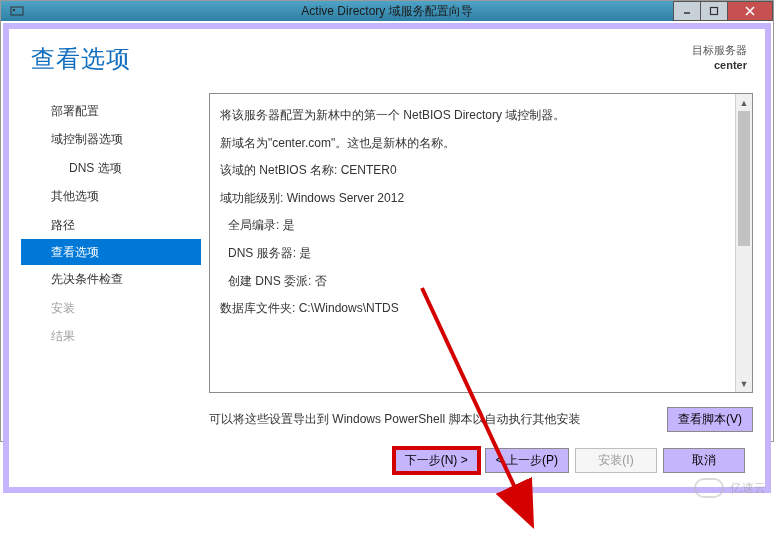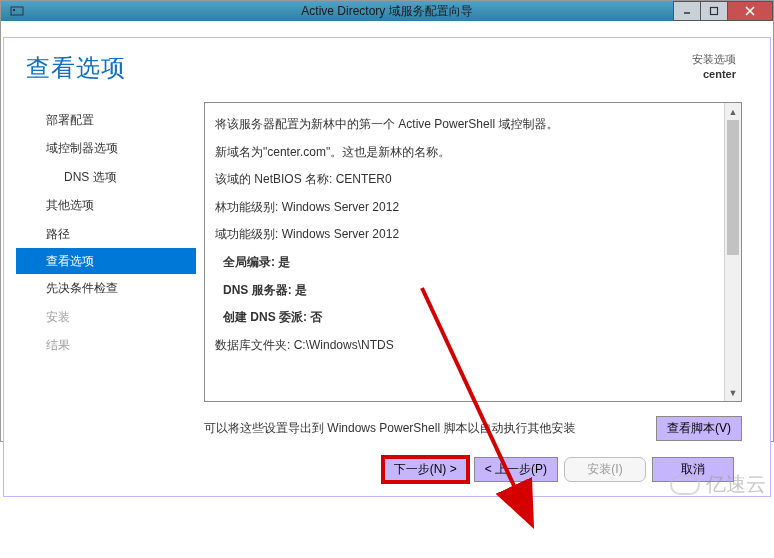--- a/index.html
+++ b/index.html
@@ -1,56 +1,56 @@
 <!DOCTYPE html>
 <html><head>
   <meta charset="utf-8">
   <style>
     * { margin: 0; padding: 0; box-sizing: border-box; }
     body { font-family: "Microsoft YaHei", "Segoe UI", Arial, sans-serif; background: #fff; font-size: 12px; color: #323232; width: 774px; height: 558px; overflow: hidden; position: relative; }
-    .window { width: 774px; height: 442px; display: flex; flex-direction: column; position: relative; border: 1px solid #999; gap: 14px; }
+    .window { width: 774px; height: 442px; display: flex; flex-direction: column; position: relative; border: 1px solid #999; }
     .titlebar { height: 30px; background: linear-gradient(#4fa3c7, #2e7fa3); display: flex; align-items: center; position: relative; color: #fff; }
     .titlebar-icon { width: 20px; height: 20px; margin-left: 6px; display: flex; align-items: center; justify-content: center; }
     .titlebar-title { position: absolute; left: 50%; transform: translateX(-50%); font-size: 12px; color: #1a1a1a; }
     .titlebar-buttons { position: absolute; right: 0; top: 0; display: flex; height: 20px; }
     .tbtn { width: 28px; height: 20px; border: 1px solid #555; display: flex; align-items: center; justify-content: center; font-size: 11px; margin-left: -1px; }
     .tbtn.min { background: #c8d0d8; }
     .tbtn.max { background: #c8d0d8; }
     .tbtn.close { background: #c75050; color: #fff; width: 46px; }
-    .inner { flex: 1; display: flex; flex-direction: column; background: #fff; padding: 14px 28px 10px 12px; border: 1px solid #c4b5fd; margin: 2px; }
+    .inner { flex: 1; display: flex; flex-direction: column; background: #fff; padding: 14px 12px 10px 12px; border: 6px solid #c4b5fd; margin: 2px; }
     .header-row { display: flex; justify-content: space-between; align-items: flex-start; margin-bottom: 18px; padding-left: 10px; padding-right: 6px; }
     .page-title { font-size: 24px; color: #106ebe; font-weight: 300; letter-spacing: 1px; }
     .target-server { text-align: right; font-size: 11px; color: #555; line-height: 1.4; }
     .target-server .lbl { display: block; }
     .target-server .val { display: block; font-weight: bold; color: #333; text-align: right; }
     .body { flex: 1; display: flex; gap: 0; }
     .sidebar { width: 180px; padding-top: 4px; }
     .nav-item { padding: 4px 0 4px 30px; font-size: 12px; color: #333; cursor: pointer; line-height: 1.7; }
     .nav-item.indent { padding-left: 48px; }
     .nav-item.selected { background: #0078d7; color: #fff; padding-top: 3px; padding-bottom: 3px; }
     .nav-item.disabled { color: #a0a0a0; cursor: default; }
     .content { flex: 1; display: flex; flex-direction: column; padding-left: 8px; }
     .content-top { font-size: 12px; color: #333; margin-bottom: 6px; }
     .scroll-box { border: 1px solid #8c8c8c; height: 300px; position: relative; overflow: hidden; background: #fff; }
     .scroll-content { padding: 8px 10px; font-size: 12px; color: #333; line-height: 2.3; }
-    .scroll-indent { padding-left: 8px; font-weight: bold; }
+    .scroll-indent { padding-left: 8px; }
     .scrollbar { position: absolute; right: 0; top: 0; bottom: 0; width: 17px; background: #f0f0f0; border-left: 1px solid #d0d0d0; display: flex; flex-direction: column; }
     .sb-btn { height: 17px; background: #f0f0f0; display: flex; align-items: center; justify-content: center; font-size: 9px; color: #606060; }
     .sb-track { flex: 1; position: relative; }
     .sb-thumb { position: absolute; left: 2px; right: 2px; top: 0; height: 135px; background: #c2c2c2; }
     .below-box { margin-top: 14px; font-size: 12px; display: flex; align-items: center; justify-content: space-between; }
     .below-text { color: #333; }
     .link-row { margin-top: 10px; font-size: 12px; }
     .link { color: #0066cc; cursor: pointer; margin-right: 12px; }
     .footer { display: flex; justify-content: flex-end; gap: 6px; margin-top: 10px; padding: 6px 8px 4px 0; }
     .btn { border: 1px solid #8a8a8a; background: #c4b5fd; padding: 3px 10px; font-size: 12px; min-width: 82px; text-align: center; cursor: pointer; }
-    .btn.disabled { color: #9a9a9a; cursor: default; border-color: #bfbfbf; background: #f6f6f6; border-radius: 7px; }
+    .btn.disabled { color: #9a9a9a; cursor: default; border-color: #bfbfbf; background: #f6f6f6; }
     .btn.highlighted { outline: 4px solid #d40000; outline-offset: -2px; }
     .arrow-annot { position: absolute; pointer-events: none; z-index: 50; }
-    .watermark { position: absolute; right: 8px; bottom: 60px; display: flex; align-items: center; gap: 6px; opacity: 0.55; font-size: 20px; color: #999; z-index: 60; }
+    .watermark { position: absolute; right: 8px; bottom: 60px; display: flex; align-items: center; gap: 6px; opacity: 0.55; font-size: 12px; color: #999; z-index: 60; }
     .watermark .cloud { width: 30px; height: 20px; border: 2px solid #bbb; border-radius: 12px; position: relative; }
   </style>
 </head>
 <body>
 
 <div class="window">
   <div class="titlebar">
     <div class="titlebar-icon">
       <svg width="14" height="14" viewBox="0 0 14 14">
           <rect x="1" y="3" width="12" height="8" fill="none" stroke="#333" stroke-width="1"></rect>
@@ -75,21 +75,21 @@
             <line x1="10" y1="2" x2="2" y2="10" stroke="#fff" stroke-width="1.6"></line>
           </svg>
         </div>
     </div>
   </div>
 
   <div class="inner">
     <div class="header-row">
       <div class="page-title">查看选项</div>
       <div class="target-server">
-        <span class="lbl">安装选项</span>
+        <span class="lbl">目标服务器</span>
         <span class="val">center</span>
       </div>
     </div>
 
     <div class="body">
       <div class="sidebar">
         <div class="nav-item">部署配置</div>
         <div class="nav-item">域控制器选项</div>
         <div class="nav-item indent">DNS 选项</div>
         <div class="nav-item">其他选项</div>
@@ -97,24 +97,23 @@
         <div class="nav-item selected">查看选项</div>
         <div class="nav-item">先决条件检查</div>
         <div class="nav-item disabled">安装</div>
         <div class="nav-item disabled">结果</div>
       </div>
 
       <div class="content">
 
         <div class="scroll-box">
           <div class="scroll-content">
-            <div>将该服务器配置为新林中的第一个 Active PowerShell 域控制器。</div>
+            <div>将该服务器配置为新林中的第一个 NetBIOS Directory 域控制器。</div>
             <div>新域名为"center.com"。这也是新林的名称。</div>
             <div>该域的 NetBIOS 名称: CENTER0</div>
-            <div>林功能级别: Windows Server 2012</div>
             <div>域功能级别: Windows Server 2012</div>
             <div class="scroll-indent">全局编录: 是</div>
             <div class="scroll-indent">DNS 服务器: 是</div>
             <div class="scroll-indent">创建 DNS 委派: 否</div>
             <div>数据库文件夹: C:\Windows\NTDS</div>
           </div>
           <div class="scrollbar">
             <div class="sb-btn">▲</div>
             <div class="sb-track">
               <div class="sb-thumb"></div>

